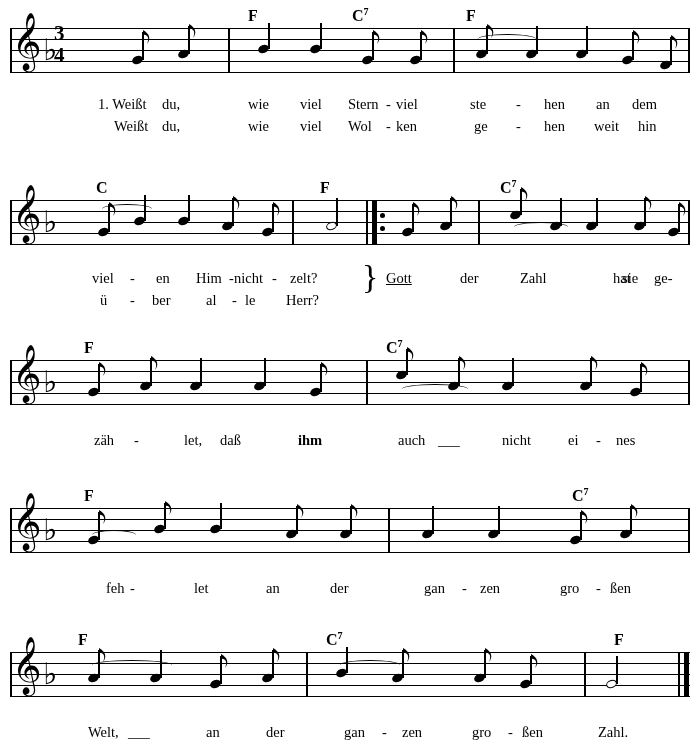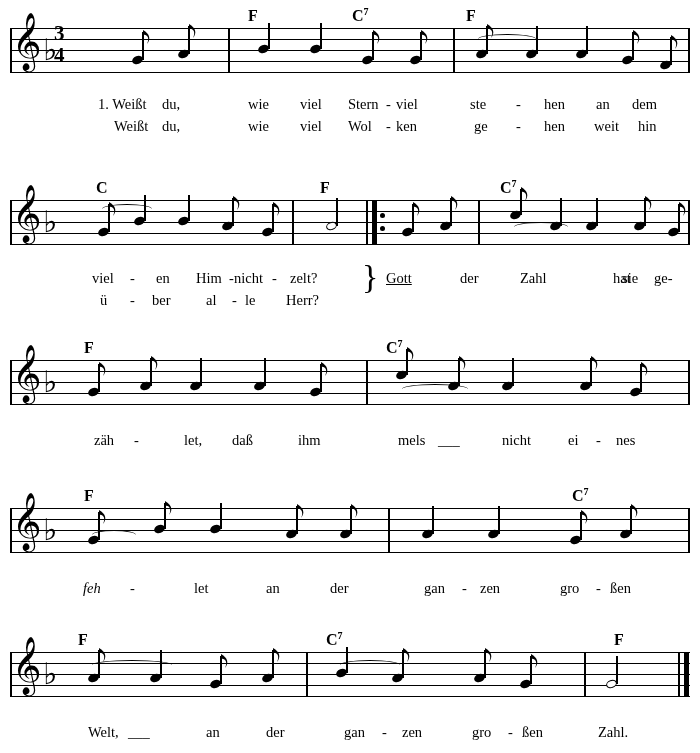--- a/index.html
+++ b/index.html
@@ -377,23 +377,23 @@
         <svg class="flag" style="left:11px;top:-26px;" viewBox="0 0 9 14">
             <path d="M0,0 C7,4 8,9 4,14 C7,8 4,4 0,5 Z" fill="#000"></path>
           </svg>
       </div>
     </div>
 
     <div class="lyrics" style="margin-top:26px;">
       <span class="lyric" style="left:84px;">zäh</span>
       <span class="lyric" style="left:124px;">-</span>
       <span class="lyric" style="left:150px;margin-left:24px;">let,</span>
-      <span class="lyric" style="left:222px;font-family:Liberation Serif, serif;">daß</span>
-      <span class="lyric" style="left:288px;">ihm</span>
-      <span class="lyric" style="left:388px;">mels</span>
+      <span class="lyric" style="left:210px;font-family:Liberation Serif, serif;">daß</span>
+      <span class="lyric" style="left:288px;font-weight:bold;">ihm</span>
+      <span class="lyric" style="left:388px;">auch</span>
       <span class="lyric" style="left:428px;">___</span>
       <span class="lyric" style="left:492px;">nicht</span>
       <span class="lyric" style="left:558px;">ei</span>
       <span class="lyric" style="left:586px;">-</span>
       <span class="lyric" style="left:606px;">nes</span>
     </div>
   </div>
 
   <div class="system" style="position:absolute;top:508px;left:0;">
     <div class="chord" style="left:84px;top:-22px;"><span>F</span><sup></sup></div>
@@ -465,21 +465,21 @@
       <div class="note" style="left:610px;top:22px;">
         <div class="head"></div>
           <div class="stem" style="left:10px;top:-24px;height:28px;"></div>
         <svg class="flag" style="left:11px;top:-26px;" viewBox="0 0 9 14">
             <path d="M0,0 C7,4 8,9 4,14 C7,8 4,4 0,5 Z" fill="#000"></path>
           </svg>
       </div>
     </div>
 
     <div class="lyrics" style="margin-top:26px;">
-      <span class="lyric" style="left:73px;font-style:italic;">feh</span>
+      <span class="lyric" style="left:96px;">feh</span>
       <span class="lyric" style="left:120px;">-</span>
       <span class="lyric" style="left:184px;">let</span>
       <span class="lyric" style="left:256px;">an</span>
       <span class="lyric" style="left:320px;">der</span>
       <span class="lyric" style="left:414px;">gan</span>
       <span class="lyric" style="left:452px;">-</span>
       <span class="lyric" style="left:470px;">zen</span>
       <span class="lyric" style="left:550px;">gro</span>
       <span class="lyric" style="left:586px;">-</span>
       <span class="lyric" style="left:600px;">ßen</span>

